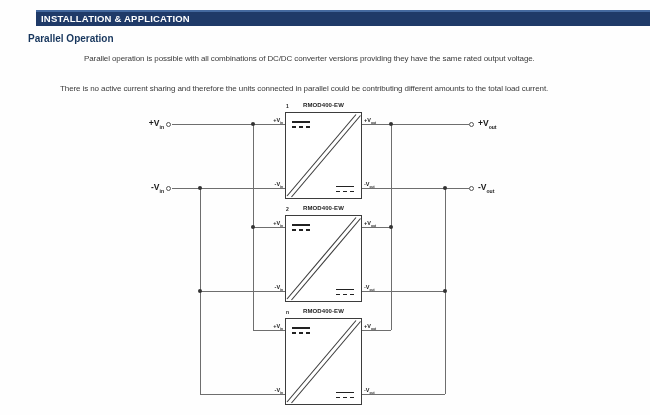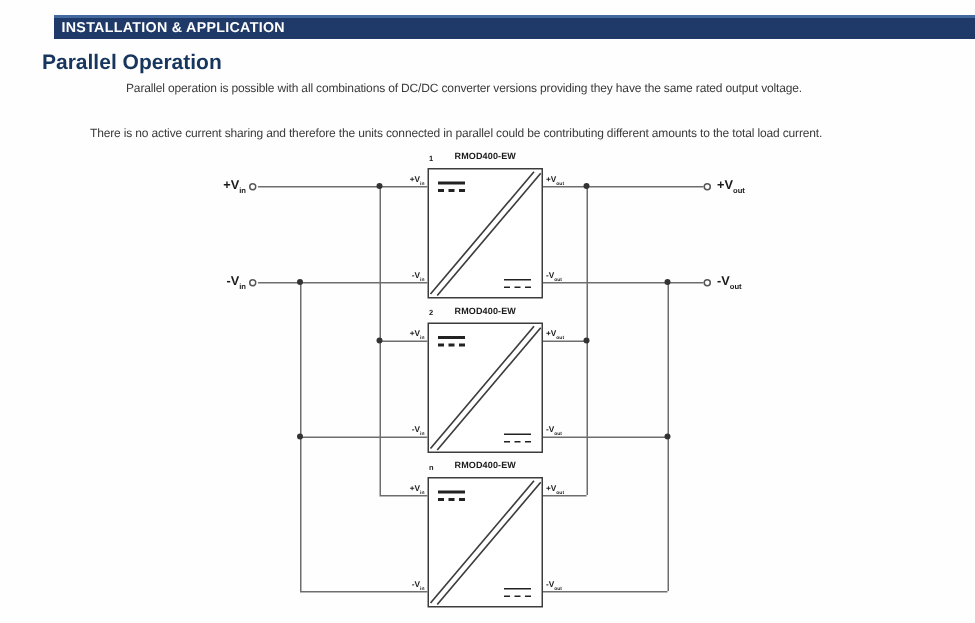--- a/index.html
+++ b/index.html
@@ -11,21 +11,21 @@
     position:absolute; left:24px; top:10px; width:636px; height:14px;
     background: var(--header-bar, #1f3a68);
     border-top:2px solid var(--header-bar-top, #44699f);
     color: var(--header-text, #ffffff);
     font-size:9.5px; font-weight:bold; letter-spacing:0.2px;
     line-height:14px; padding-left:5px; box-sizing:content-box;margin-left:12px;
   }
 
   .sub-title {
     position:absolute; left:28px; top:33px;
-    font-size:14px; font-weight:bold; color: var(--section-title, #17365d);
+    font-size:10px; font-weight:bold; color: var(--section-title, #17365d);
   }
   .body-line {
     position:absolute; left:60px; font-size:8px; letter-spacing:-0.1px;
     color: var(--body-text, #3a3a3a); white-space:nowrap;
   }
   .l1 { top:54px;margin-left:24px; } .l2 { top:84px; }
 
   
   .wh { position:absolute; height:1px; background: var(--wire, #6e6e6e); }
   .wv { position:absolute; width:1px;  background: var(--wire, #6e6e6e); }

